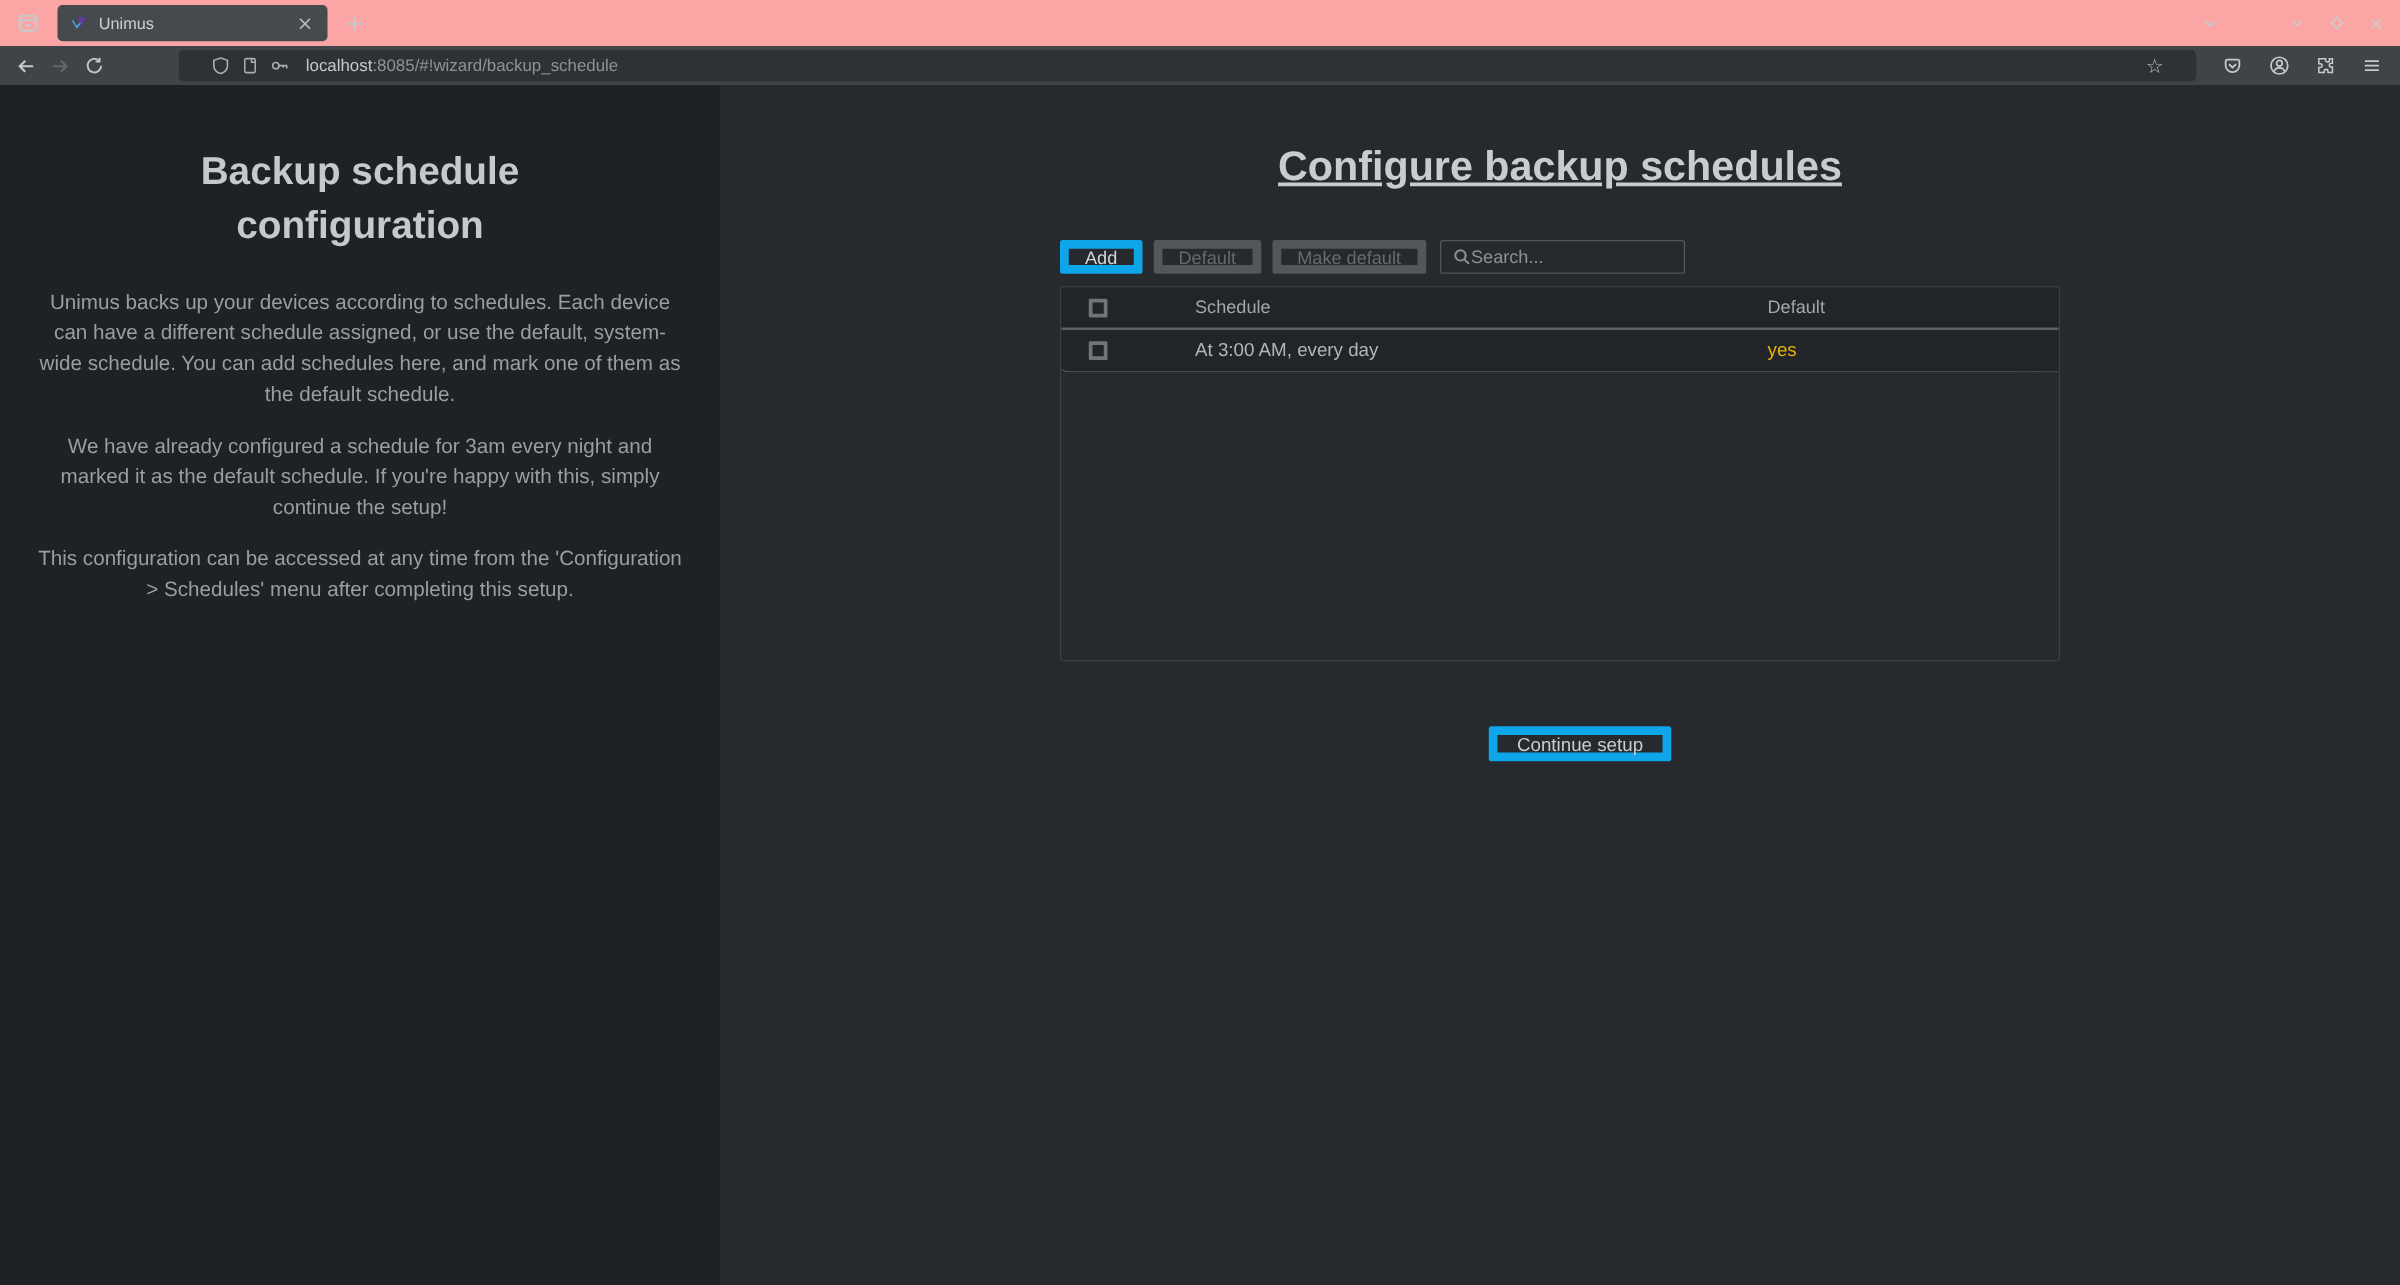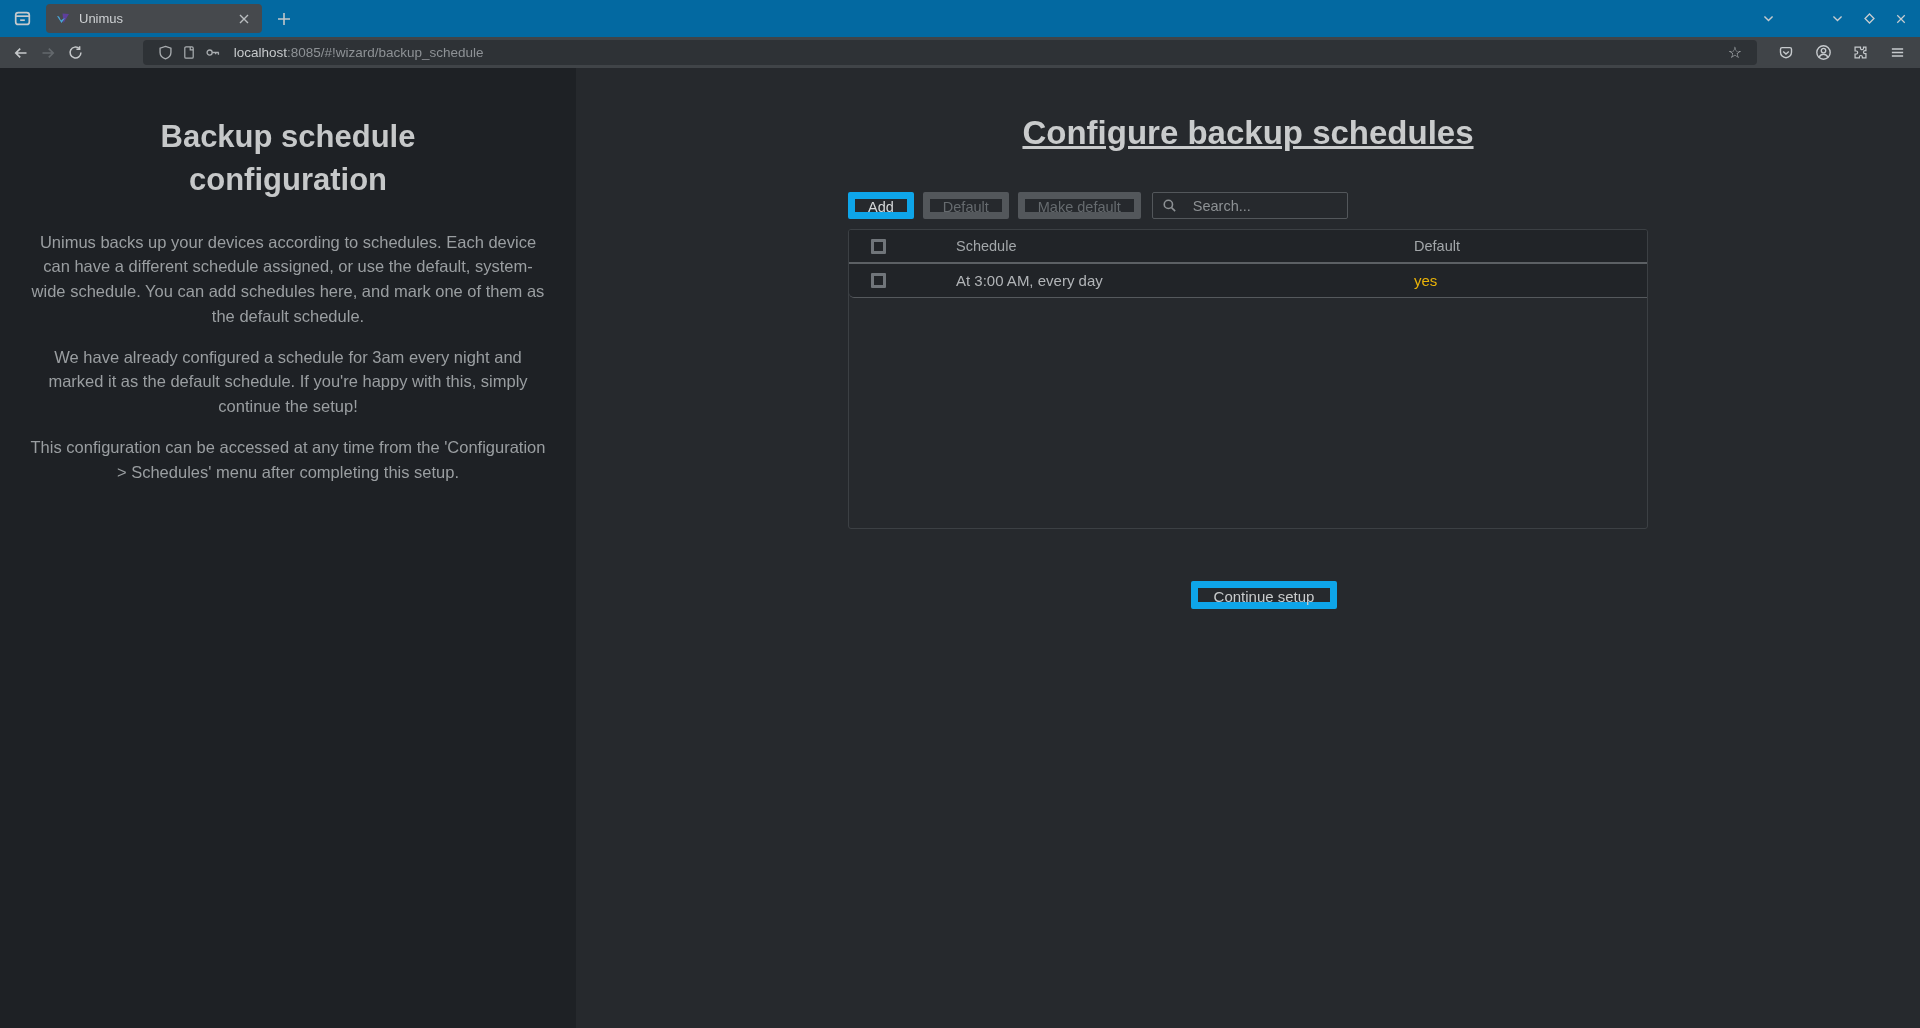--- a/index.html
+++ b/index.html
@@ -1,37 +1,37 @@
 <!DOCTYPE html>
 <html><head>
 <meta charset="utf-8">
 <style>
   * { margin:0; padding:0; box-sizing:border-box; }
   html,body { width:1920px; height:1028px; overflow:hidden; background:#26292d;
     font-family:"Liberation Sans", sans-serif; }
 
   
-  .tabstrip { height:37px; background:#0369a1; display:flex; align-items:center; padding:0 8px; }
+  .tabstrip { height:37px; background:#fca5a5; display:flex; align-items:center; padding:0 8px; }
   .chrome-btn { width:28px; height:28px; display:flex; align-items:center; justify-content:center;
     color:#c6cacd; border-radius:4px; flex:0 0 auto; }
   .tab { width:216px; height:29px; margin-left:10px; background:#46494d; border-radius:4px;
     display:flex; align-items:center; padding:0 9px; color:#ced1d3; font-size:13px; }
   .tab .title { flex:1; margin-left:8px; white-space:nowrap; overflow:hidden; }
   .tab-close { width:18px; height:18px; display:flex; align-items:center; justify-content:center; color:#b9bdc0; }
   .newtab { margin-left:8px; color:#c3c7ca; }
   .strip-spacer { flex:1; }
   .winctl { display:flex; align-items:center; gap:10px; margin-left:44px; color:#c9cdd0; }
   .winctl span { width:22px; height:22px; display:flex; align-items:center; justify-content:center; }
 
   .navbar { height:31px; background:#404448; display:flex; align-items:center; padding:0 8px; }
   .nav-btn { width:28px; height:26px; display:flex; align-items:center; justify-content:center;
     color:#c6c9cb; border-radius:4px; }
   .nav-btn.disabled { color:#63686c; }
   .urlbar { margin-left:54px; width:1680px; height:25px; background:#2e3236; border-radius:4px;
-    display:flex; align-items:center; padding:0 15px; gap:9px; }
+    display:flex; align-items:center; padding:0 26px; gap:9px; }
   .urlbar .u-icon { color:#a9adb0; display:flex; align-items:center; }
   .url-text { flex:1; font-size:13.5px; margin-left:4px; white-space:nowrap; overflow:hidden; }
   .url-host { color:#c7cacc; }
   .url-rest { color:#8e9296; }
   .star { color:#b9bdc0; font-size:16px; display:flex; align-items:center; }
   .nav-right { display:flex; align-items:center; gap:7px; margin-left:14px; color:#c3c7ca; }
   .nav-right .chrome-btn { width:30px; }
 
   
   .content { display:flex; height:960px; }
@@ -42,21 +42,21 @@
   .sidebar p { font-size:16.5px; line-height:1.5; color:#9a9ea1; text-align:center; margin-bottom:16px; }
 
   .main { flex:1; height:100%; background:#26292d; }
   .main h1 { margin-top:46px; text-align:center; font-size:33px; font-weight:600; color:#c9cbcc;text-decoration:underline; }
   .workarea { width:800px; margin:40px auto 0; }
 
   .toolbar { display:flex; align-items:center; height:27px; gap:9px; }
   .btn { height:27px; padding:0 13px; font-size:14.5px; font-family:inherit; background:transparent;
     border:7px solid #0ea5e9; color:#d6d8d9; border-radius:2px; cursor:pointer; }
   .btn.disabled { border-color:#53575b; color:#666b6f; }
-  .searchbox { display:flex; align-items:center; gap:16px; width:196px; height:27px;
+  .searchbox { display:flex; align-items:center; gap:0; width:196px; height:27px;
     border:1px solid #53575b; border-radius:2px; padding:0 9px; margin-left:2px; color:#8d9194; }
   .searchbox input { flex:1; min-width:0; background:transparent; border:none; outline:none;
     color:#c6c9cb; font-size:14.5px; font-family:inherit; }
   .searchbox input::placeholder { color:#8d9194; }
 
   .grid { margin-top:10px; height:300px; border:1px solid #3c4044; border-radius:3px;
     background:#26292d; overflow:hidden; }
   .trow { display:grid; grid-template-columns:74px 425px 1fr; align-items:center;
     height:34px; background:#212428;gap:33px; }
   .trow.thead { border-bottom:2px solid #5c6064; color:#a3a7aa; font-size:14.5px; }

